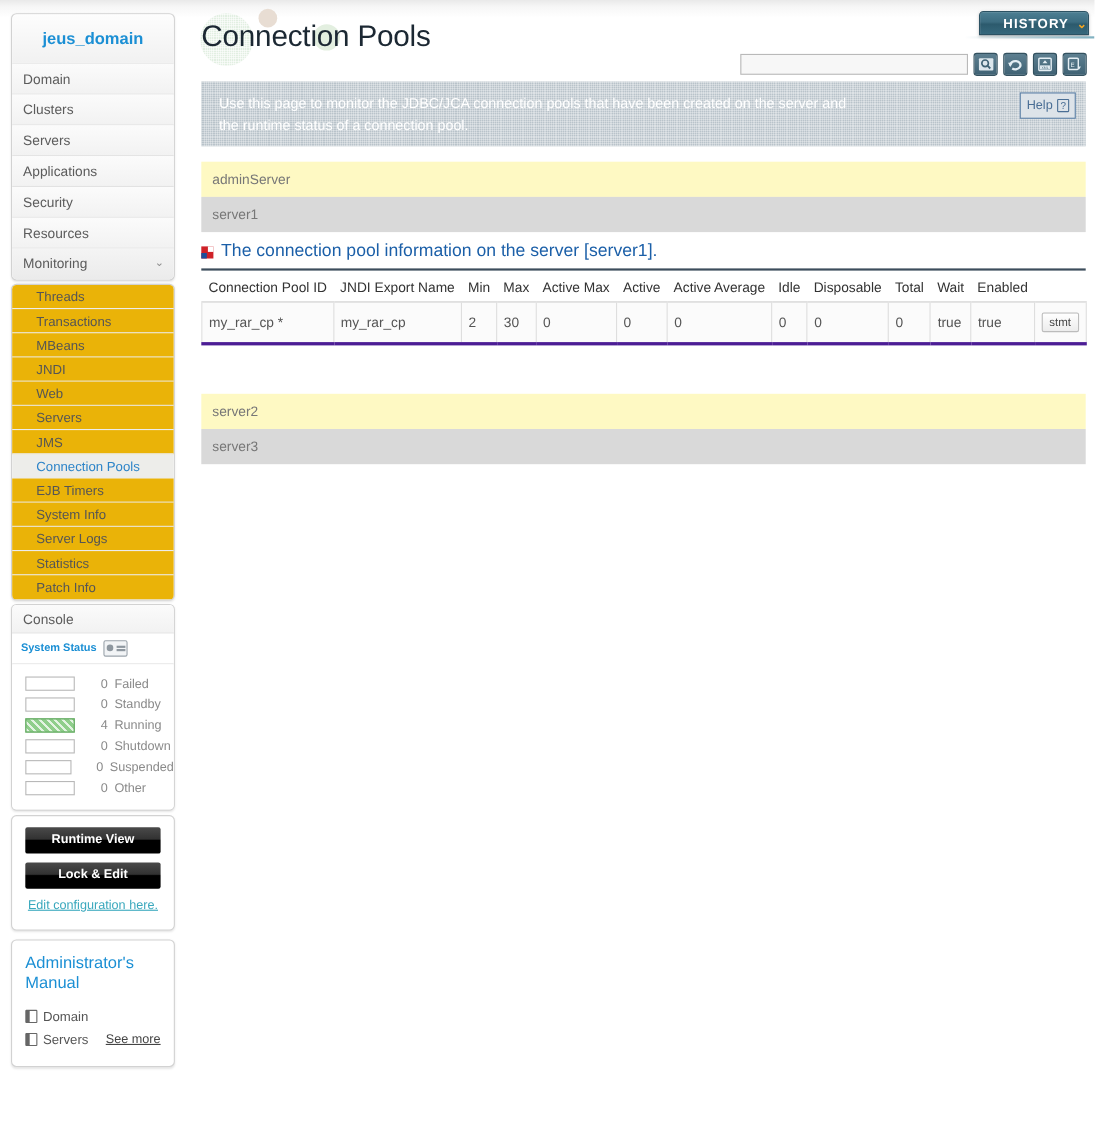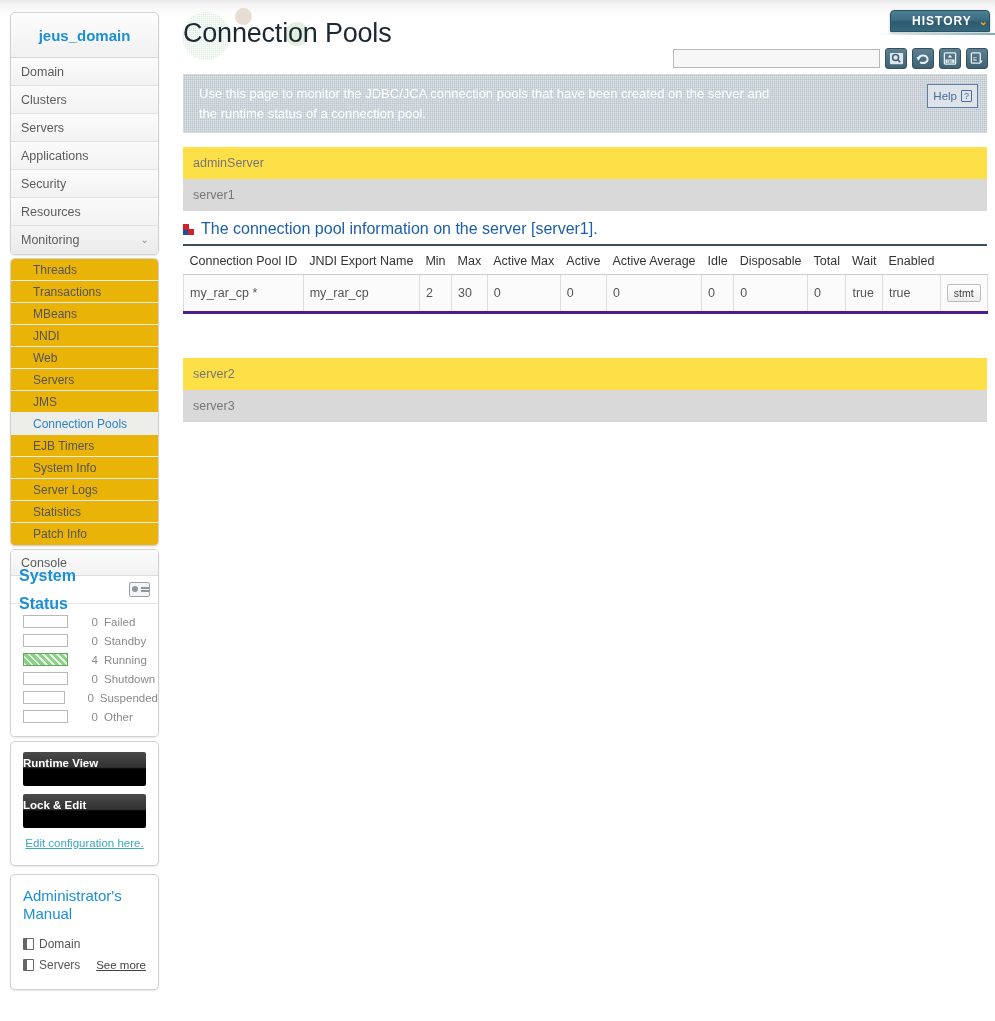--- a/index.html
+++ b/index.html
@@ -83,21 +83,21 @@
     height: 26px; line-height: 26px;
     padding: 0 10px;
     font-size: 12.5px; color: #5c5c5c;
     background: linear-gradient(to bottom, #fbfbfb, #f2f2f2);
     border-bottom: 1px solid #ddd;
     cursor: pointer;
   }
   .status-head {
     height: 28px; line-height: 28px;
     padding: 0 8px;
-    font-size: 16px; font-weight: bold;
+    font-size: 10px; font-weight: bold;
     color: #1b8fd4;
     background: #ffffff;
     display: flex; align-items: center;
     border-bottom: 1px solid #e4e4e4;
   }
   .laptop-ico {
     width: 22px; height: 15px;
     margin-left: 6px;
     border: 1.5px solid #9aa3ab;
     border-radius: 2px;
@@ -137,21 +137,22 @@
     margin-left: 8px;
   }
   .status-label {
     font-size: 11.5px; color: #8a8a8a;
     margin-left: 6px;
   }
 
   .btn-panel { margin-top: 4px; padding: 10px 12px 14px; }
   .blk-btn {
     display: block;
-    height: 34px; line-height: 22px;
+    height: 24px; line-height: 22px;
+    text-align: center;
     font-size: 11.5px; font-weight: bold;
     color: #ffffff;
     background: linear-gradient(to bottom, #4a4a4a 0%, #323232 45%, #000000 50%, #000000 100%);
     border-radius: 2px;
     margin-bottom: 8px;
     cursor: pointer;
   }
   .edit-cfg {
     text-align: center;
     font-size: 11.5px;
@@ -289,21 +290,21 @@
 
   .server-row {
     position: absolute; left: 8px;
     width: 804px; height: 32px;
     line-height: 32px;
     padding-left: 10px;
     font-size: 12.5px;
     color: #777777;
     cursor: pointer;
   }
-  .sr-light { background: #fde047; }
+  .sr-light { background: #fef9c3; }
   .sr-dark  { background: #d9d9d9; }
 
   #section-head {
     position: absolute; left: 8px; top: 220px;
     width: 804px;
     display: flex; align-items: center;
     padding-bottom: 6px;
     border-bottom: 2px solid #3d4d5c;
   }
   .sq-ico {

